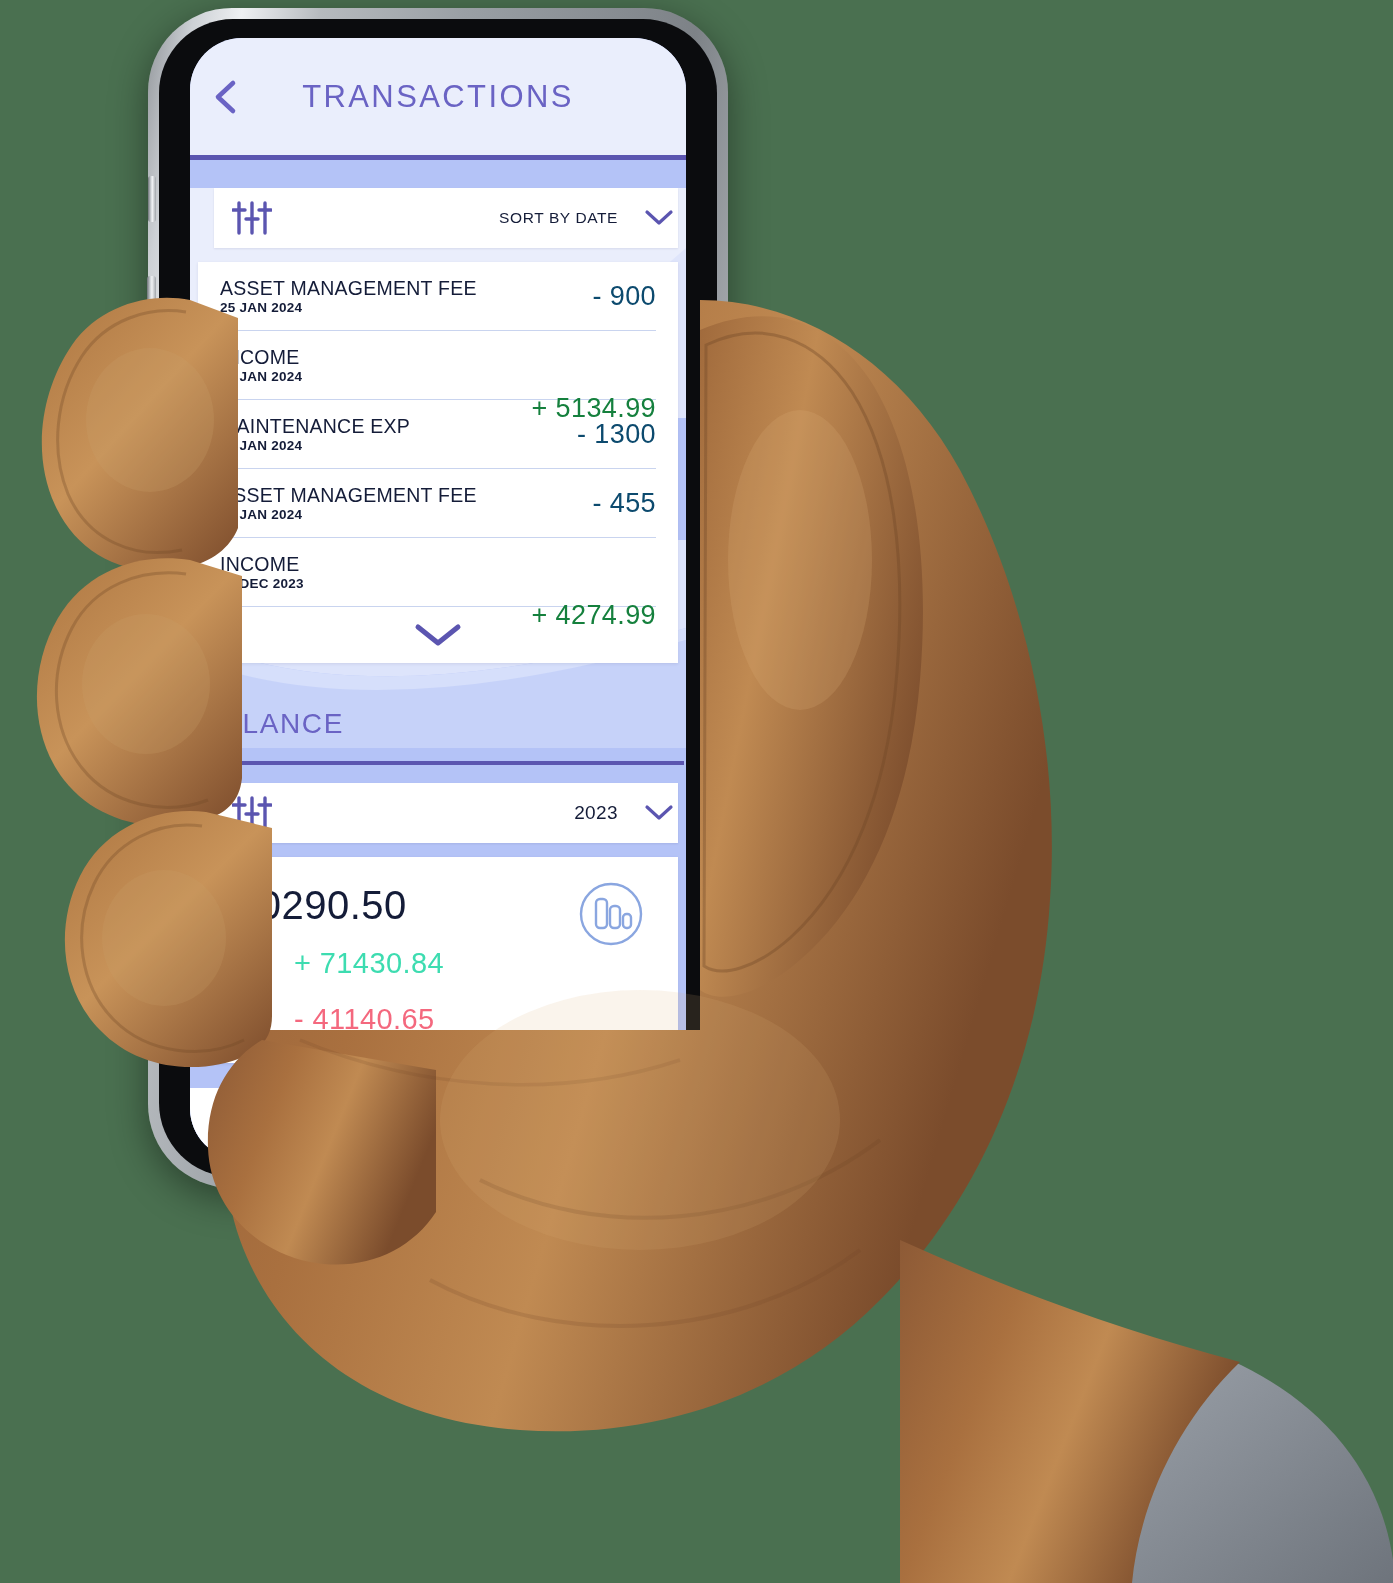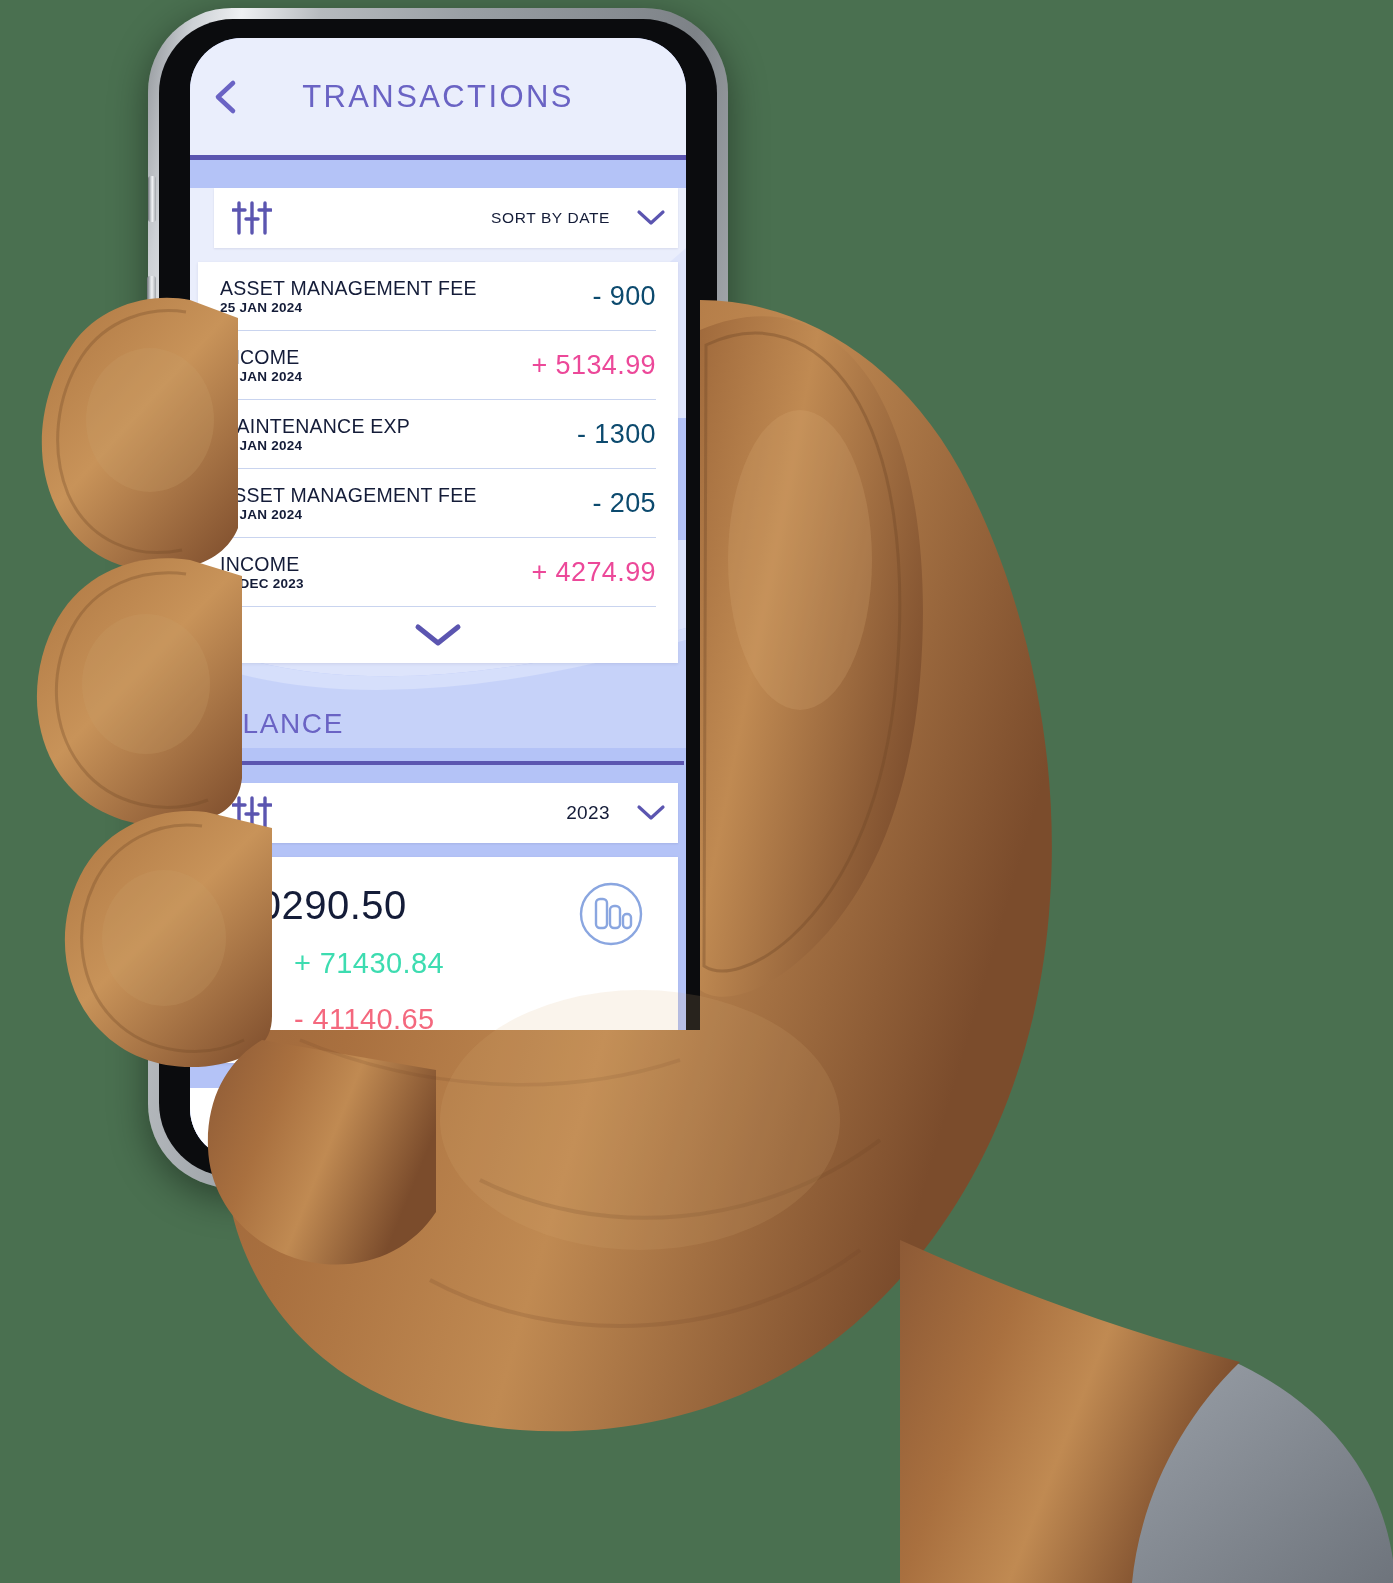--- a/index.html
+++ b/index.html
@@ -63,21 +63,21 @@
 
   
   .app-body{position:relative;background:#b4c3f7;height:1005px;}
 
   .sec{position:relative;z-index:2;}
 
   
   .ctrl-bar{
     margin:28px 8px 0 24px;height:60px;background:#ffffff;
     display:flex;align-items:center;justify-content:space-between;
-    padding:0 12px 0 18px;box-shadow:0 1px 2px rgba(40,40,90,.10);
+    padding:0 4px 0 18px;box-shadow:0 1px 2px rgba(40,40,90,.10);
   }
   .filter-icon{width:40px;height:38px;cursor:pointer;}
   .ctrl-right{display:flex;align-items:center;gap:26px;}
   .ctrl-label{font-size:15.5px;letter-spacing:.6px;color:#141c38;font-weight:400;}
   .ctrl-label.year{font-size:19px;letter-spacing:.4px;text-align:center;}
   .chev-sm{width:30px;height:18px;}
 
   
   .txn-card{
     margin:14px 8px 0 8px;background:#fff;padding:0 22px;
@@ -88,21 +88,21 @@
     display:flex;align-items:center;
   }
   .txn-left{display:flex;flex-direction:column;justify-content:center;}
   .txn-name{font-size:19.5px;color:#141c38;letter-spacing:.25px;line-height:1.15;}
   .txn-date{font-size:13.5px;color:#141c38;letter-spacing:.25px;margin-top:0;font-weight:600;}
   .txn-amt{
     position:absolute;right:0;top:50%;transform:translateY(-50%);
     font-size:27px;letter-spacing:.4px;white-space:nowrap;
   }
   .neg{color:#0c4a6e;}
-  .pos{color:#ec4899;}
+  .pos{color:#15803d;margin-top:43px;}
   .expand-row{height:56px;display:flex;align-items:center;justify-content:center;cursor:pointer;}
   .chev-lg{width:50px;height:26px;}
 
   
   .sec-head{
     position:relative;z-index:2;margin-top:24px;height:74px;
     display:flex;align-items:center;padding-left:12px;
   }
   .sec-head-txt{font-size:28px;letter-spacing:1.6px;color:#6a63c4;}
   .sec-rule{position:relative;z-index:2;height:4px;background:#5b55b0;margin:0 2px;}
@@ -217,21 +217,21 @@
               <div class="txn-date">15 JAN 2024</div>
             </div>
             <div class="txn-amt neg">- 1300</div>
           </div>
 
           <div class="txn-row">
             <div class="txn-left">
               <div class="txn-name">ASSET MANAGEMENT FEE</div>
               <div class="txn-date">10 JAN 2024</div>
             </div>
-            <div class="txn-amt neg">- 205</div>
+            <div class="txn-amt neg">- 455</div>
           </div>
 
           <div class="txn-row">
             <div class="txn-left">
               <div class="txn-name">INCOME</div>
               <div class="txn-date">05 DEC 2023</div>
             </div>
             <div class="txn-amt pos">+ 4274.99</div>
           </div>
 

